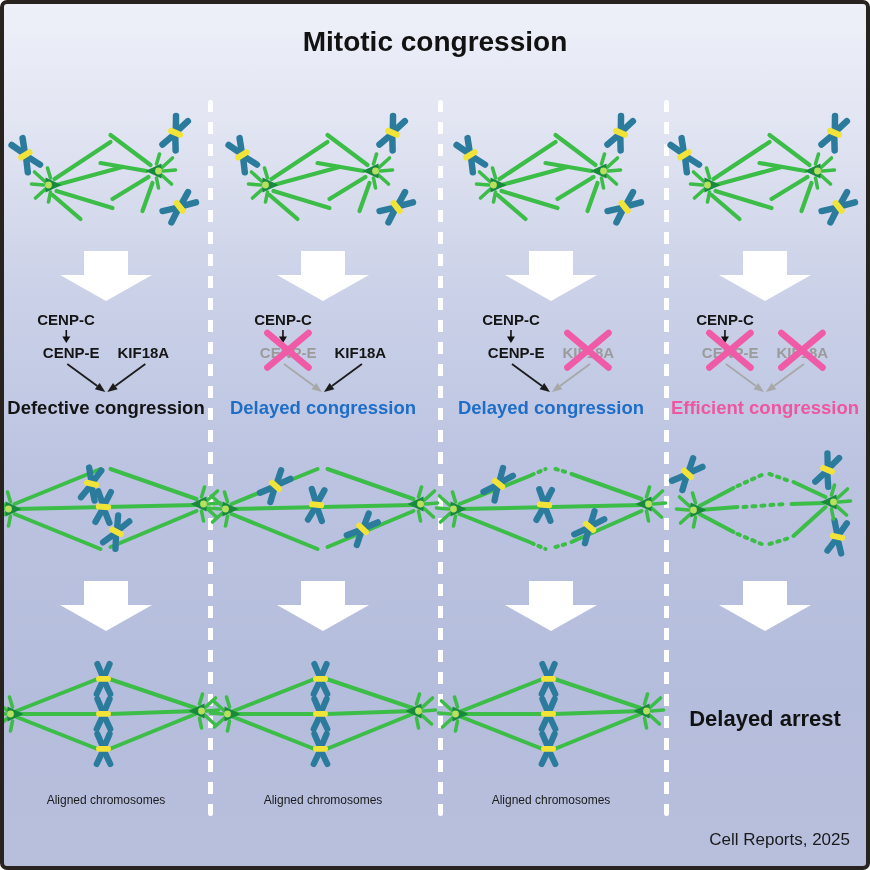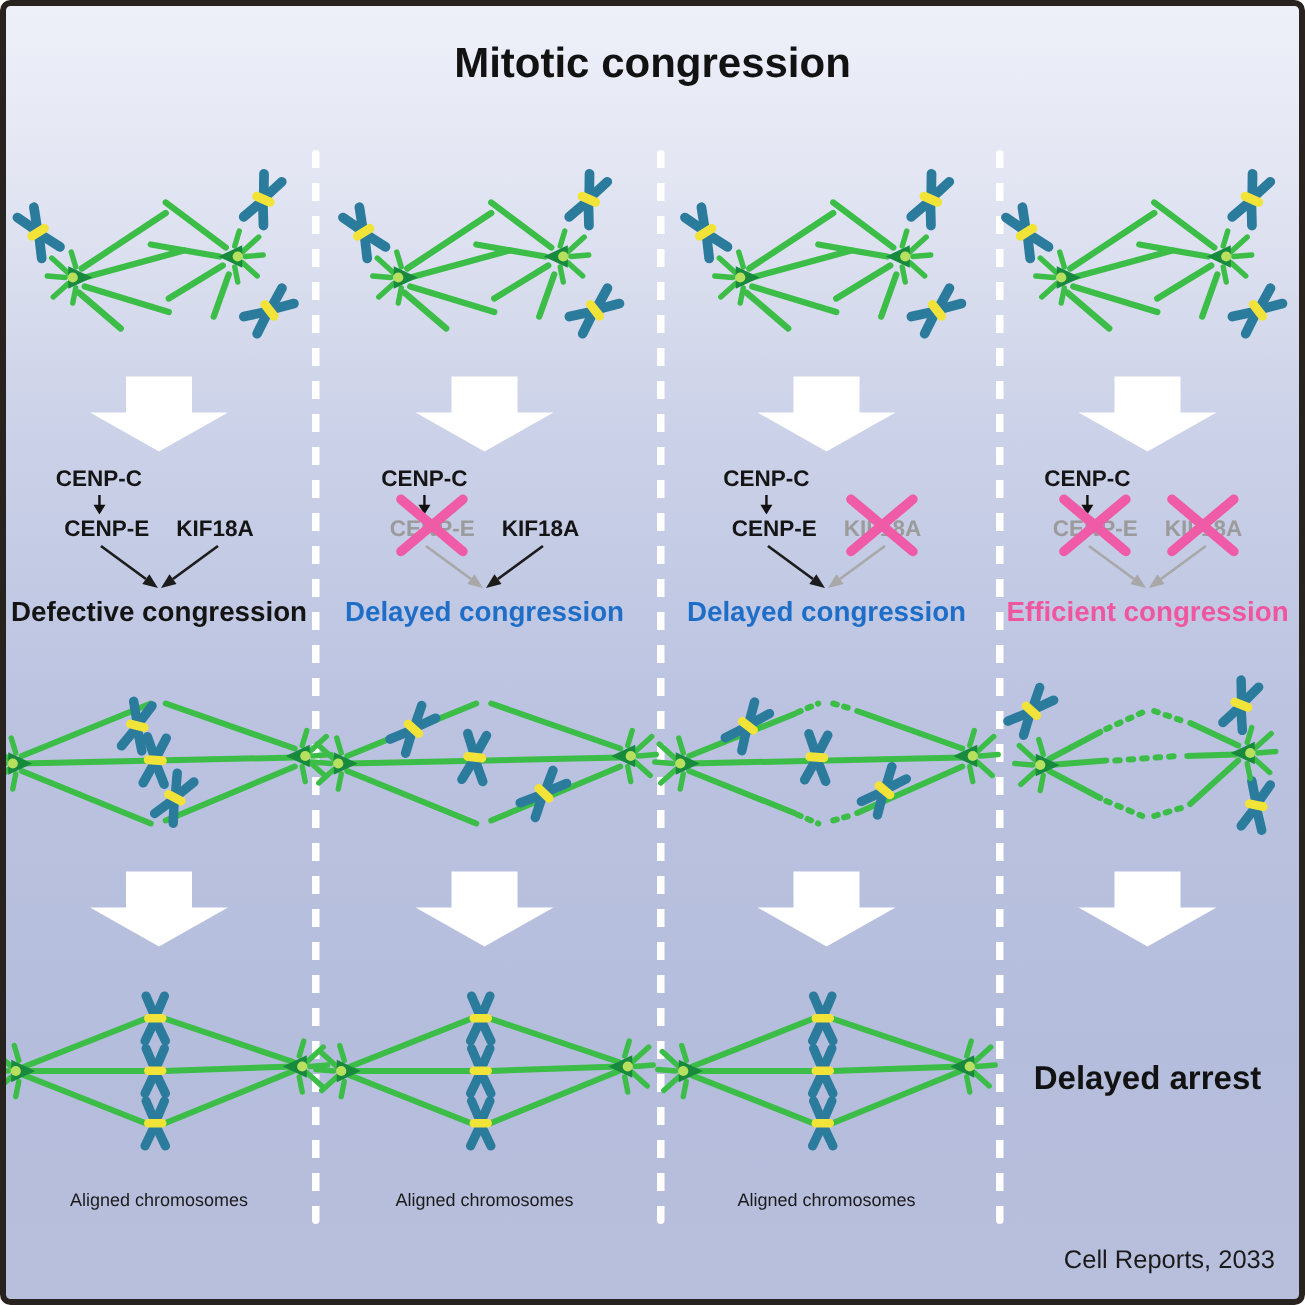--- a/index.html
+++ b/index.html
@@ -350,14 +350,14 @@
     </div>
     <svg class="scene row r-mid" width="215" height="130" viewBox="0 0 215 130">
         <use href="#scene-mid-4"></use>
       </svg>
     <svg class="scene row r-arrow2" width="96" height="50" viewBox="0 0 96 50">
         <use href="#sym-blockarrow"></use>
       </svg>
     <div class="row arrest">Delayed arrest</div>
   </div>
 
-  <div class="credit">Cell Reports, 2033</div>
+  <div class="credit">Cell Reports, 2025</div>
 </div>
 
 </body></html>

